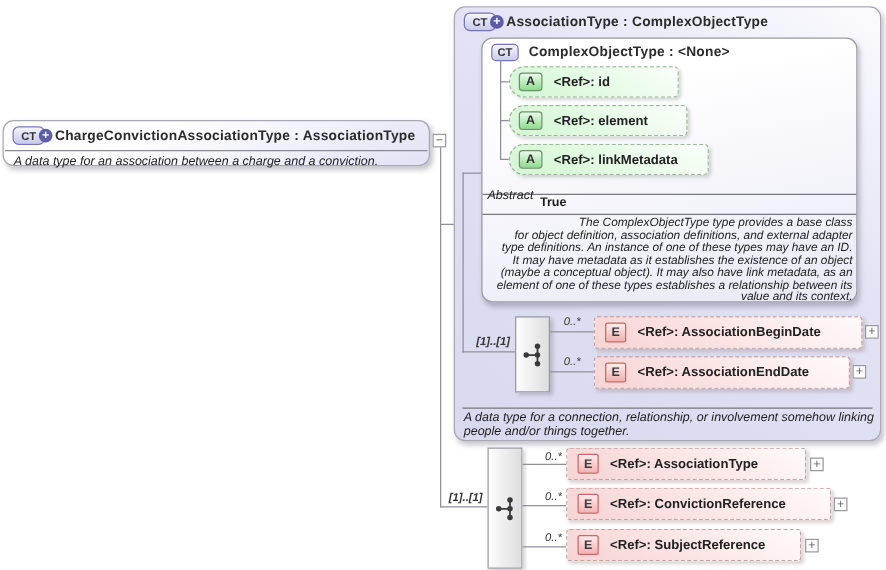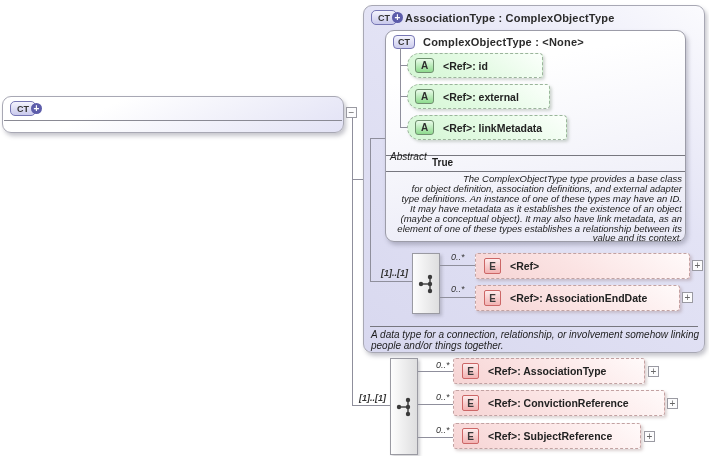--- a/index.html
+++ b/index.html
@@ -69,22 +69,24 @@
   <div class="line" style="left:352px;top:117px;width:1px;height:289px;"></div>
   <div class="line" style="left:352px;top:179px;width:11px;height:1px;"></div>
   <div class="line" style="left:352px;top:405px;width:38px;height:1px;"></div>
 
   <div class="typebox cc-box" style="left:2px;top:96px;width:342px;height:37px;">
     <div class="box-header">
       <div class="ctp">
         <div class="rect">CT</div>
         <div class="plus">+</div>
       </div>
+      <div class="box-title">ChargeConvictionAssociationType : AssociationType</div>
     </div>
     <div class="box-sep"></div>
+    <div class="box-anno">A data type for an association between a charge and a conviction.</div>
   </div>
   <div class="expander" style="left:346px;top:107px;">−</div>
 
   <div class="typebox assoc-box" style="left:363px;top:5px;width:342px;height:348px;">
     <div class="box-header">
       <div class="ctp">
         <div class="rect">CT</div>
         <div class="plus">+</div>
       </div>
       <div class="box-title">AssociationType : ComplexObjectType</div>
@@ -104,21 +106,21 @@
   <div class="line" style="left:400px;top:127px;width:7px;height:1px;"></div>
 
   <div class="attr-row" style="left:407px;top:53px;width:136px;height:25px;">
     <div class="a-badge">A</div>
     <div class="row-ref">&lt;Ref&gt;</div>
     <div class="row-name">: id</div>
   </div>
   <div class="attr-row" style="left:407px;top:84px;width:143px;height:25px;">
     <div class="a-badge">A</div>
     <div class="row-ref">&lt;Ref&gt;</div>
-    <div class="row-name">: external</div>
+    <div class="row-name">: element</div>
   </div>
   <div class="attr-row" style="left:407px;top:115px;width:160px;height:25px;">
     <div class="a-badge">A</div>
     <div class="row-ref">&lt;Ref&gt;</div>
     <div class="row-name">: linkMetadata</div>
   </div>
 
   <div class="sep" style="left:386px;top:155px;width:299px;"></div>
   <div class="abs-label" style="left:390px;top:151px;">Abstract</div>
   <div class="abs-value" style="left:432px;top:157px;">True</div>
@@ -148,20 +150,21 @@
   </div>
 
   <div class="line" style="left:440px;top:265px;width:35px;height:1px;"></div>
   <div class="line" style="left:440px;top:297px;width:35px;height:1px;"></div>
   <div class="occurs" style="left:451px;top:252px;">0..*</div>
   <div class="occurs" style="left:451px;top:284px;">0..*</div>
 
   <div class="elem-row" style="left:475px;top:253px;width:215px;height:26px;">
     <div class="e-badge">E</div>
     <div class="row-ref">&lt;Ref&gt;</div>
+    <div class="row-name">: AssociationBeginDate</div>
   </div>
   <div class="expander" style="left:692px;top:260px;">+</div>
 
   <div class="elem-row" style="left:475px;top:285px;width:205px;height:26px;">
     <div class="e-badge">E</div>
     <div class="row-ref">&lt;Ref&gt;</div>
     <div class="row-name">: AssociationEndDate</div>
   </div>
   <div class="expander" style="left:682px;top:292px;">+</div>
 

